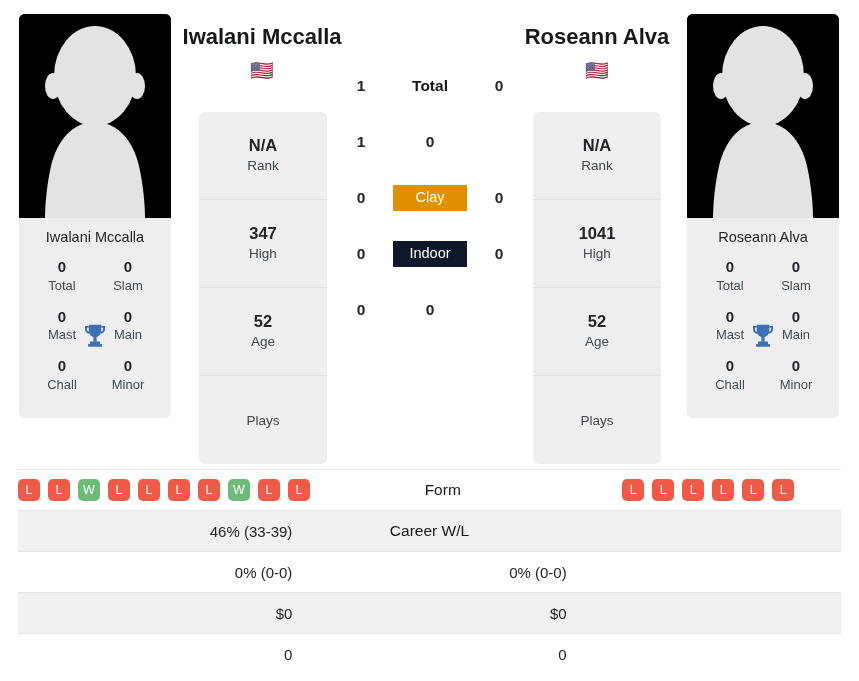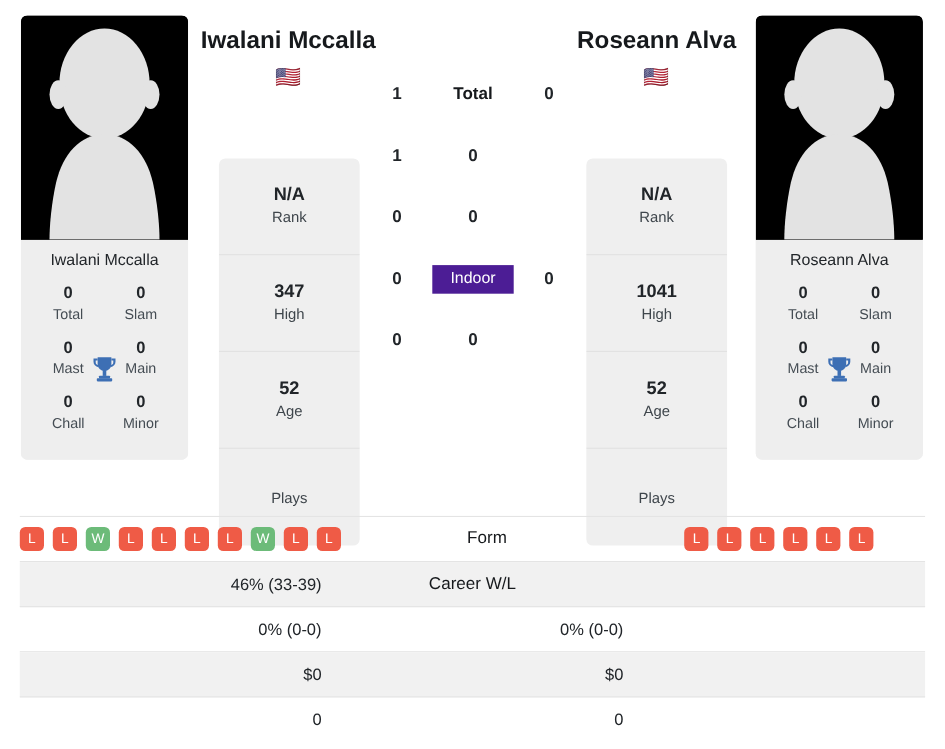--- a/index.html
+++ b/index.html
@@ -66,21 +66,21 @@
     position: absolute;
     left: 50%; top: 50%;
     transform: translate(-50%, -50%);
     width: 30px; height: 30px;
   }
   .trophy-mid svg { display: block; width: 30px; height: 30px; }
 
   
   .statcol {
     position: absolute;
-    top: 144px;
+    top: 112px;
     width: 128px;
     background: #efefef;
     border-radius: 6px;
     overflow: hidden;
   }
   .statcol.left  { left: 199px; }
   .statcol.right { left: 533px; }
   .stat-item {
     height: 88px;
     display: flex;
@@ -362,26 +362,29 @@
           <span class="h2h-total-label">Total</span>
         </div>
         <div class="h2h-num">0</div>
       </div>
       <div class="h2h-row">
         <div class="h2h-num">1</div>
         <div class="h2h-num">0</div>
       </div>
       <div class="h2h-row">
         <div class="h2h-num">0</div>
+        <div class="h2h-mid">
+          <span class="h2h-badge" style="background: rgb(224, 145, 0);">Clay</span>
+        </div>
         <div class="h2h-num">0</div>
       </div>
       <div class="h2h-row">
         <div class="h2h-num">0</div>
         <div class="h2h-mid">
-          <span class="h2h-badge" style="background: #4c1d95; text-align: center;">Indoor</span>
+          <span class="h2h-badge" style="background: #0f172a; text-align: center;">Indoor</span>
         </div>
         <div class="h2h-num">0</div>
       </div>
       <div class="h2h-row">
         <div class="h2h-num">0</div>
         <div class="h2h-num">0</div>
       </div>
     </div>
 
   </div>

